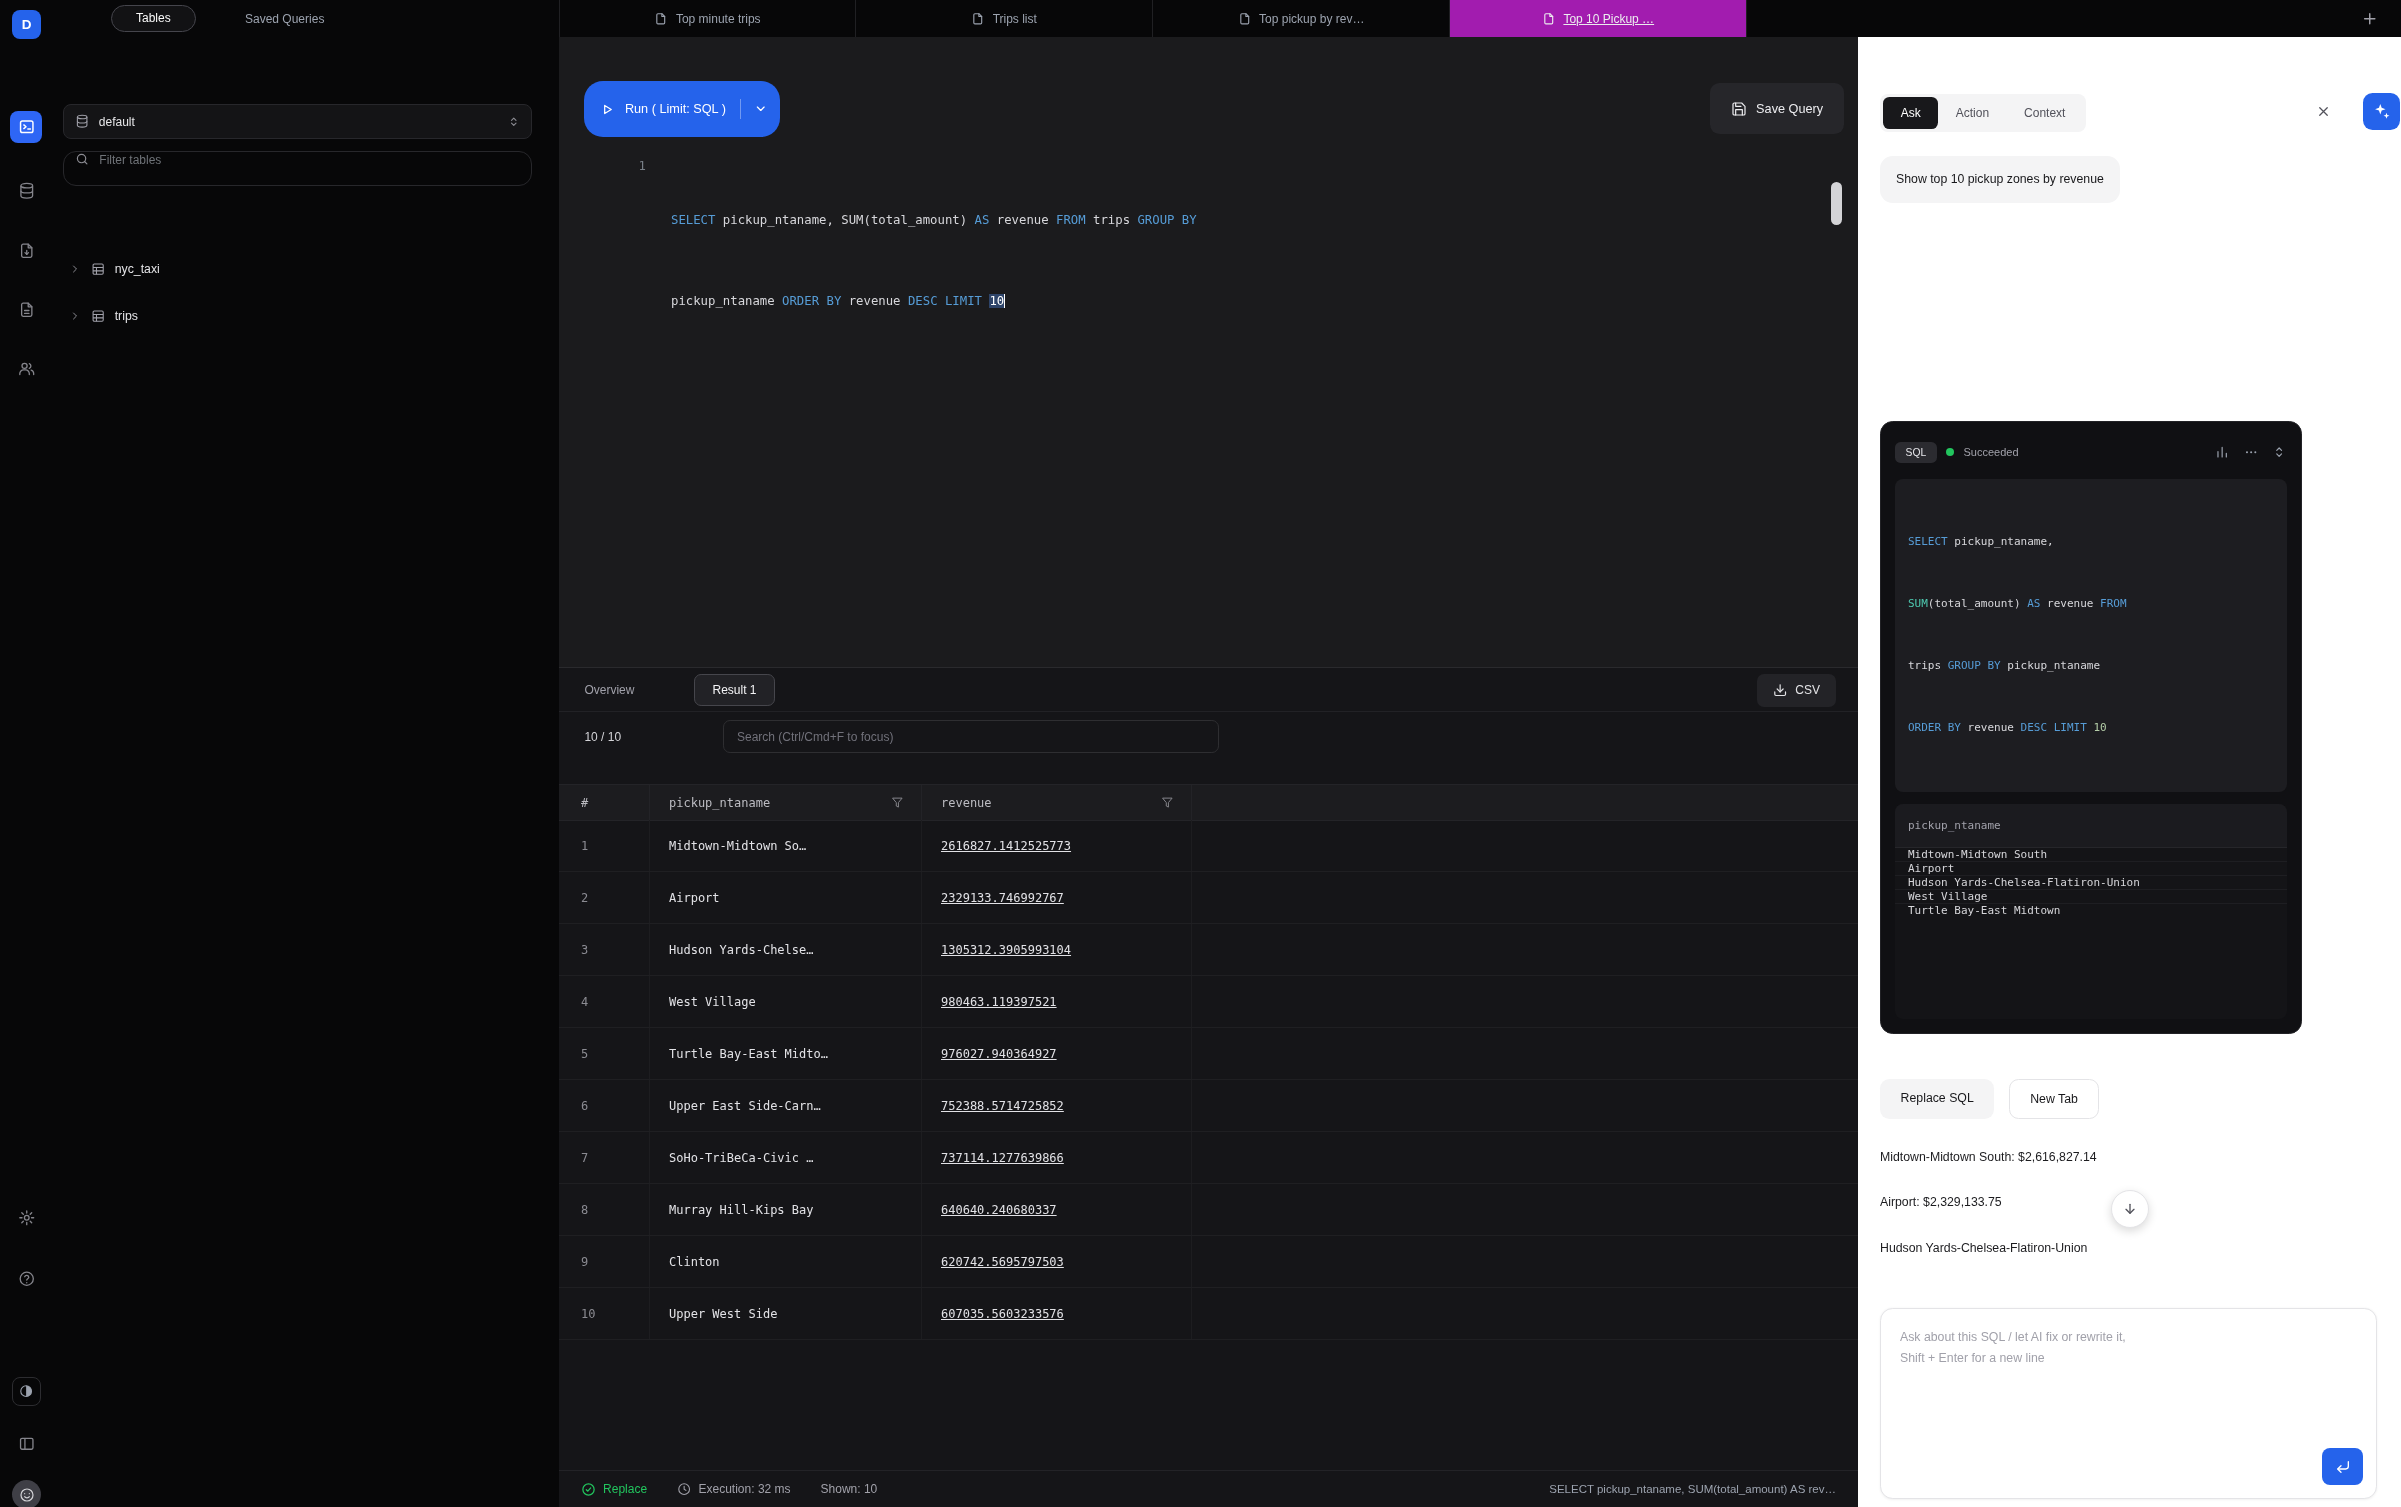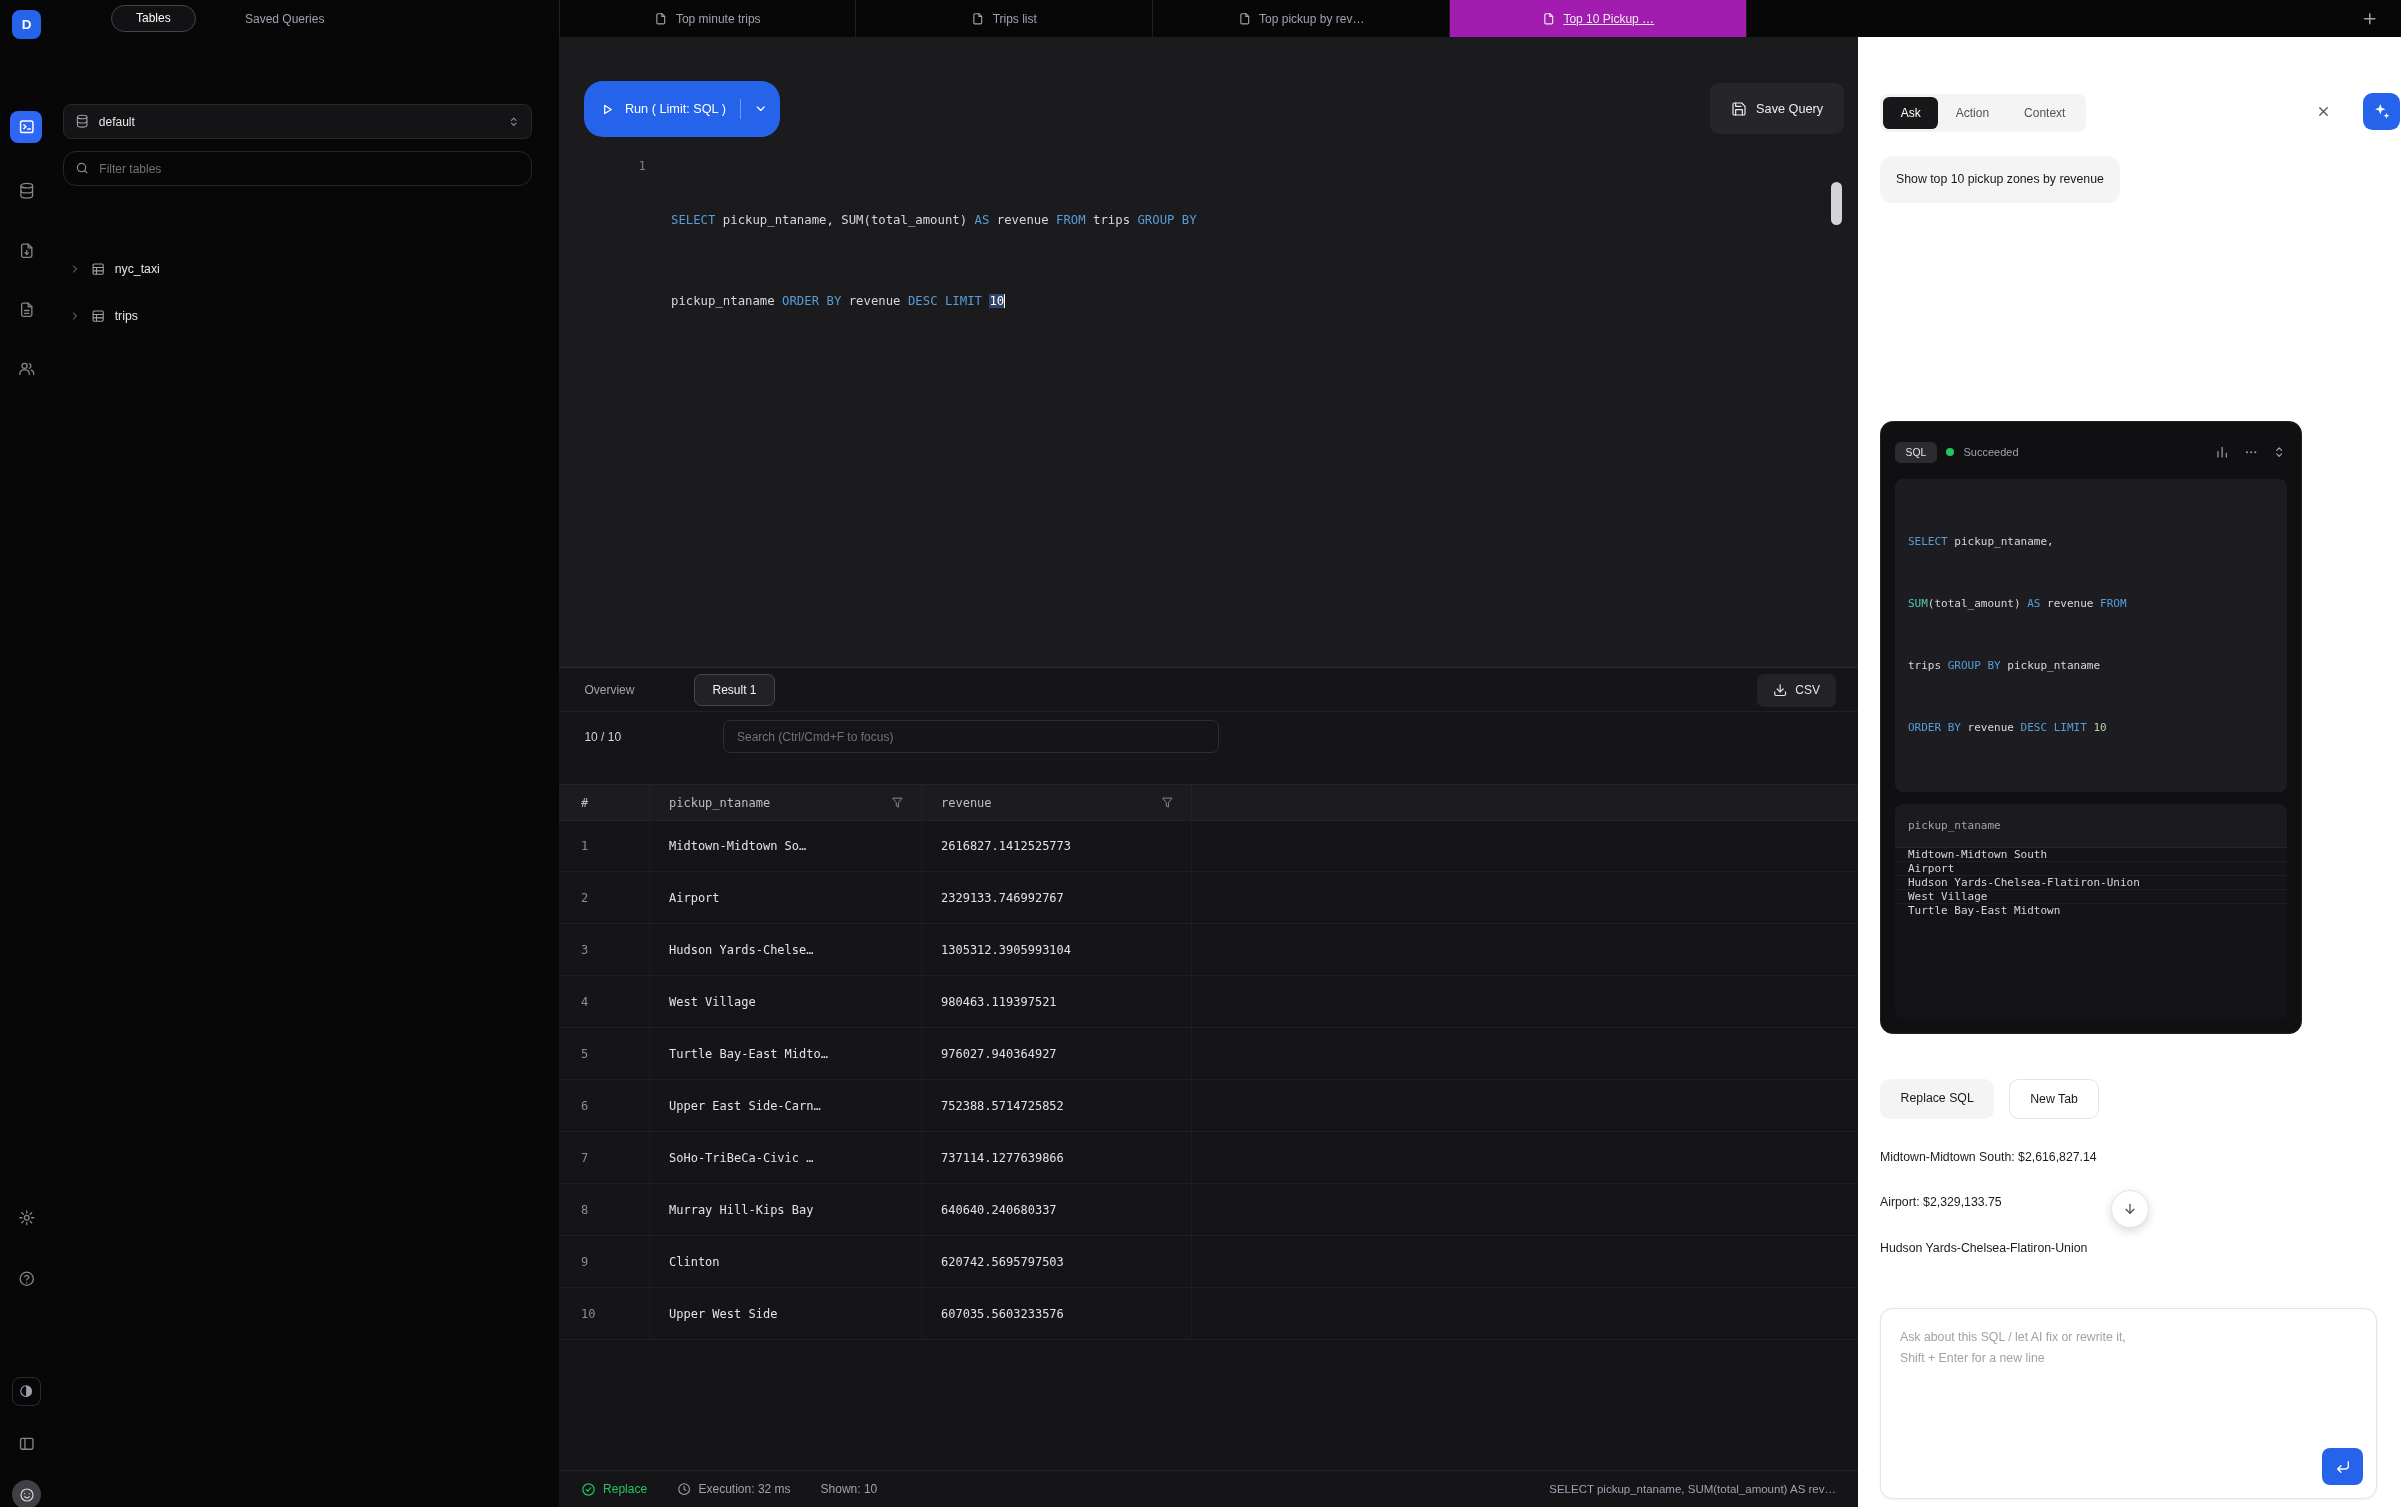--- a/index.html
+++ b/index.html
@@ -26,21 +26,21 @@
   #rail-logo { position:absolute; left:12px; top:9.5px; width:29px; height:29px; border-radius:8px; background:#2563eb; color:#fff; font-size:13.5px; font-weight:bold; display:flex; align-items:center; justify-content:center; }
   .rail-btn { position:absolute; left:10.3px; width:32px; height:32px; display:flex; align-items:center; justify-content:center; color:#85858c; border-radius:8px; }
   .rail-btn.active { background:#2e66f5; color:#ffffff; }
   #rail-theme { position:absolute; left:12px; top:1377px; width:29px; height:29px; border:0.8px solid #2c2c30; border-radius:8px; display:flex; align-items:center; justify-content:center; color:#9ca3af; }
   #rail-avatar { position:absolute; left:12px; top:1480px; width:29px; height:29px; border-radius:50%; background:#3f3f46; color:#d4d4d8; display:flex; align-items:center; justify-content:center; }
 
   
   #sidebar { position:absolute; left:52px; top:37px; width:507px; bottom:0; }
   #db-select { position:absolute; left:11px; top:67px; width:469px; height:35px; border:0.8px solid #27272b; border-radius:8px; background:#141416; display:flex; align-items:center; padding:0 11px; gap:9.5px; color:#e8e8ea; font-size:12px; }
   #db-select .grow { flex:1; }
-  #filter-input-wrap { position:absolute; left:11px; top:114px; width:469px; height:35px; border:0.8px solid #27272b; border-radius:13px; display:flex; align-items:center; padding:0 11px; gap:8px; color:#8b8b92; }
+  #filter-input-wrap { position:absolute; left:11px; top:114px; width:469px; height:35px; border:0.8px solid #27272b; border-radius:13px; display:flex; align-items:flex-start; padding:0 11px; gap:8px; color:#8b8b92; }
   #filter-input { flex:1; background:transparent; border:none; outline:none; color:#e4e4e7; font-size:12px; font-family:"Liberation Sans", sans-serif; }
   #filter-input::placeholder { color:#6f7378; }
   .tree-row { position:absolute; left:11px; width:469px; height:38px; display:flex; align-items:center; gap:9.5px; padding:0 6.4px; color:#e4e4e7; font-size:12.3px; border-radius:6.4px; }
   .tree-row .chev { color:#8b8b92; }
   .tree-row .ticon { color:#a1a1aa; }
 
   
   #editor { position:absolute; left:559px; top:37px; width:1299px; height:631px; background:#1b1b1d; }
   #run-btn { position:absolute; left:25.4px; top:44px; height:56px; border-radius:19px; background:#2563eb; display:flex; align-items:center; color:#fff; overflow:hidden; }
   #run-main { display:flex; align-items:center; gap:9.5px; padding:0 14.3px 0 16px; font-size:12.7px; }
@@ -71,21 +71,21 @@
   .gh-num { width:91px; padding-left:22px; }
   .gh-name { width:272px; padding-left:19px; }
   .gh-rev { width:270px; padding-left:19px; }
   .gh-fill { flex:1; border-right:none; }
   .gh .funnel { margin-left:auto; margin-right:17.5px; color:#8a8a90; }
   #grid-body { position:absolute; left:0; top:152px; right:0; }
   .grid-row { display:flex; height:52px; border-bottom:0.8px solid #1f1f22; font-family:"DejaVu Sans Mono", monospace; font-size:12px; }
   .gc { display:flex; align-items:center; border-right:0.8px solid #1d1d20; white-space:nowrap; overflow:hidden; }
   .gc-num { width:91px; padding-left:22px; color:#8b8b92; }
   .gc-name { width:272px; padding-left:19px; color:#e2e2e6; }
-  .gc-rev { width:270px; padding-left:19px; color:#e2e2e6; }
+  .gc-rev { width:270px; padding-left:19px; color:#e2e2e6;text-decoration:underline; }
   .gc-fill { flex:1; border-right:none; }
   #statusbar { position:absolute; left:0; right:0; bottom:0; height:37px; border-top:0.8px solid #232327; display:flex; align-items:center; padding:0 22px; gap:30px; font-size:12px; }
   #status-finished { display:flex; align-items:center; gap:7.1px; color:#22c55e; }
   #status-exec { display:flex; align-items:center; gap:7.1px; color:#a1a1aa; }
   #status-shown { color:#a1a1aa; }
   #status-preview { margin-left:auto; color:#9ca3af; font-size:11.5px; }
 
   
   #assistant { position:absolute; left:1858px; top:37px; width:543px; height:1471px; background:#ffffff; }
   #seg { position:absolute; left:22px; top:57px; height:38px; background:#f4f4f5; border-radius:8px; padding:3.2px; display:flex; }

